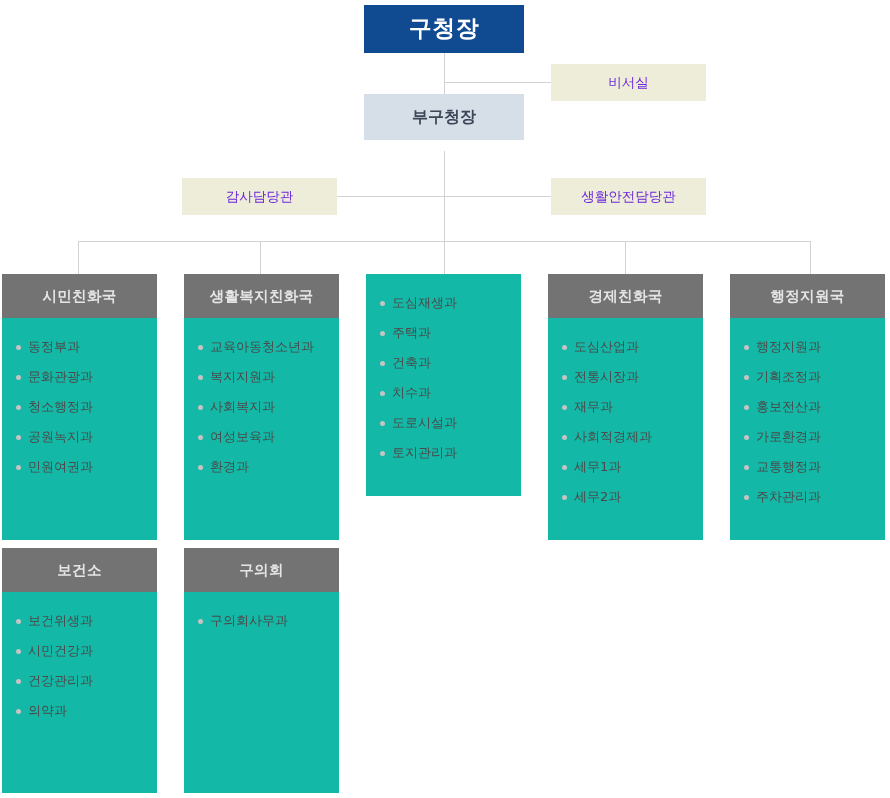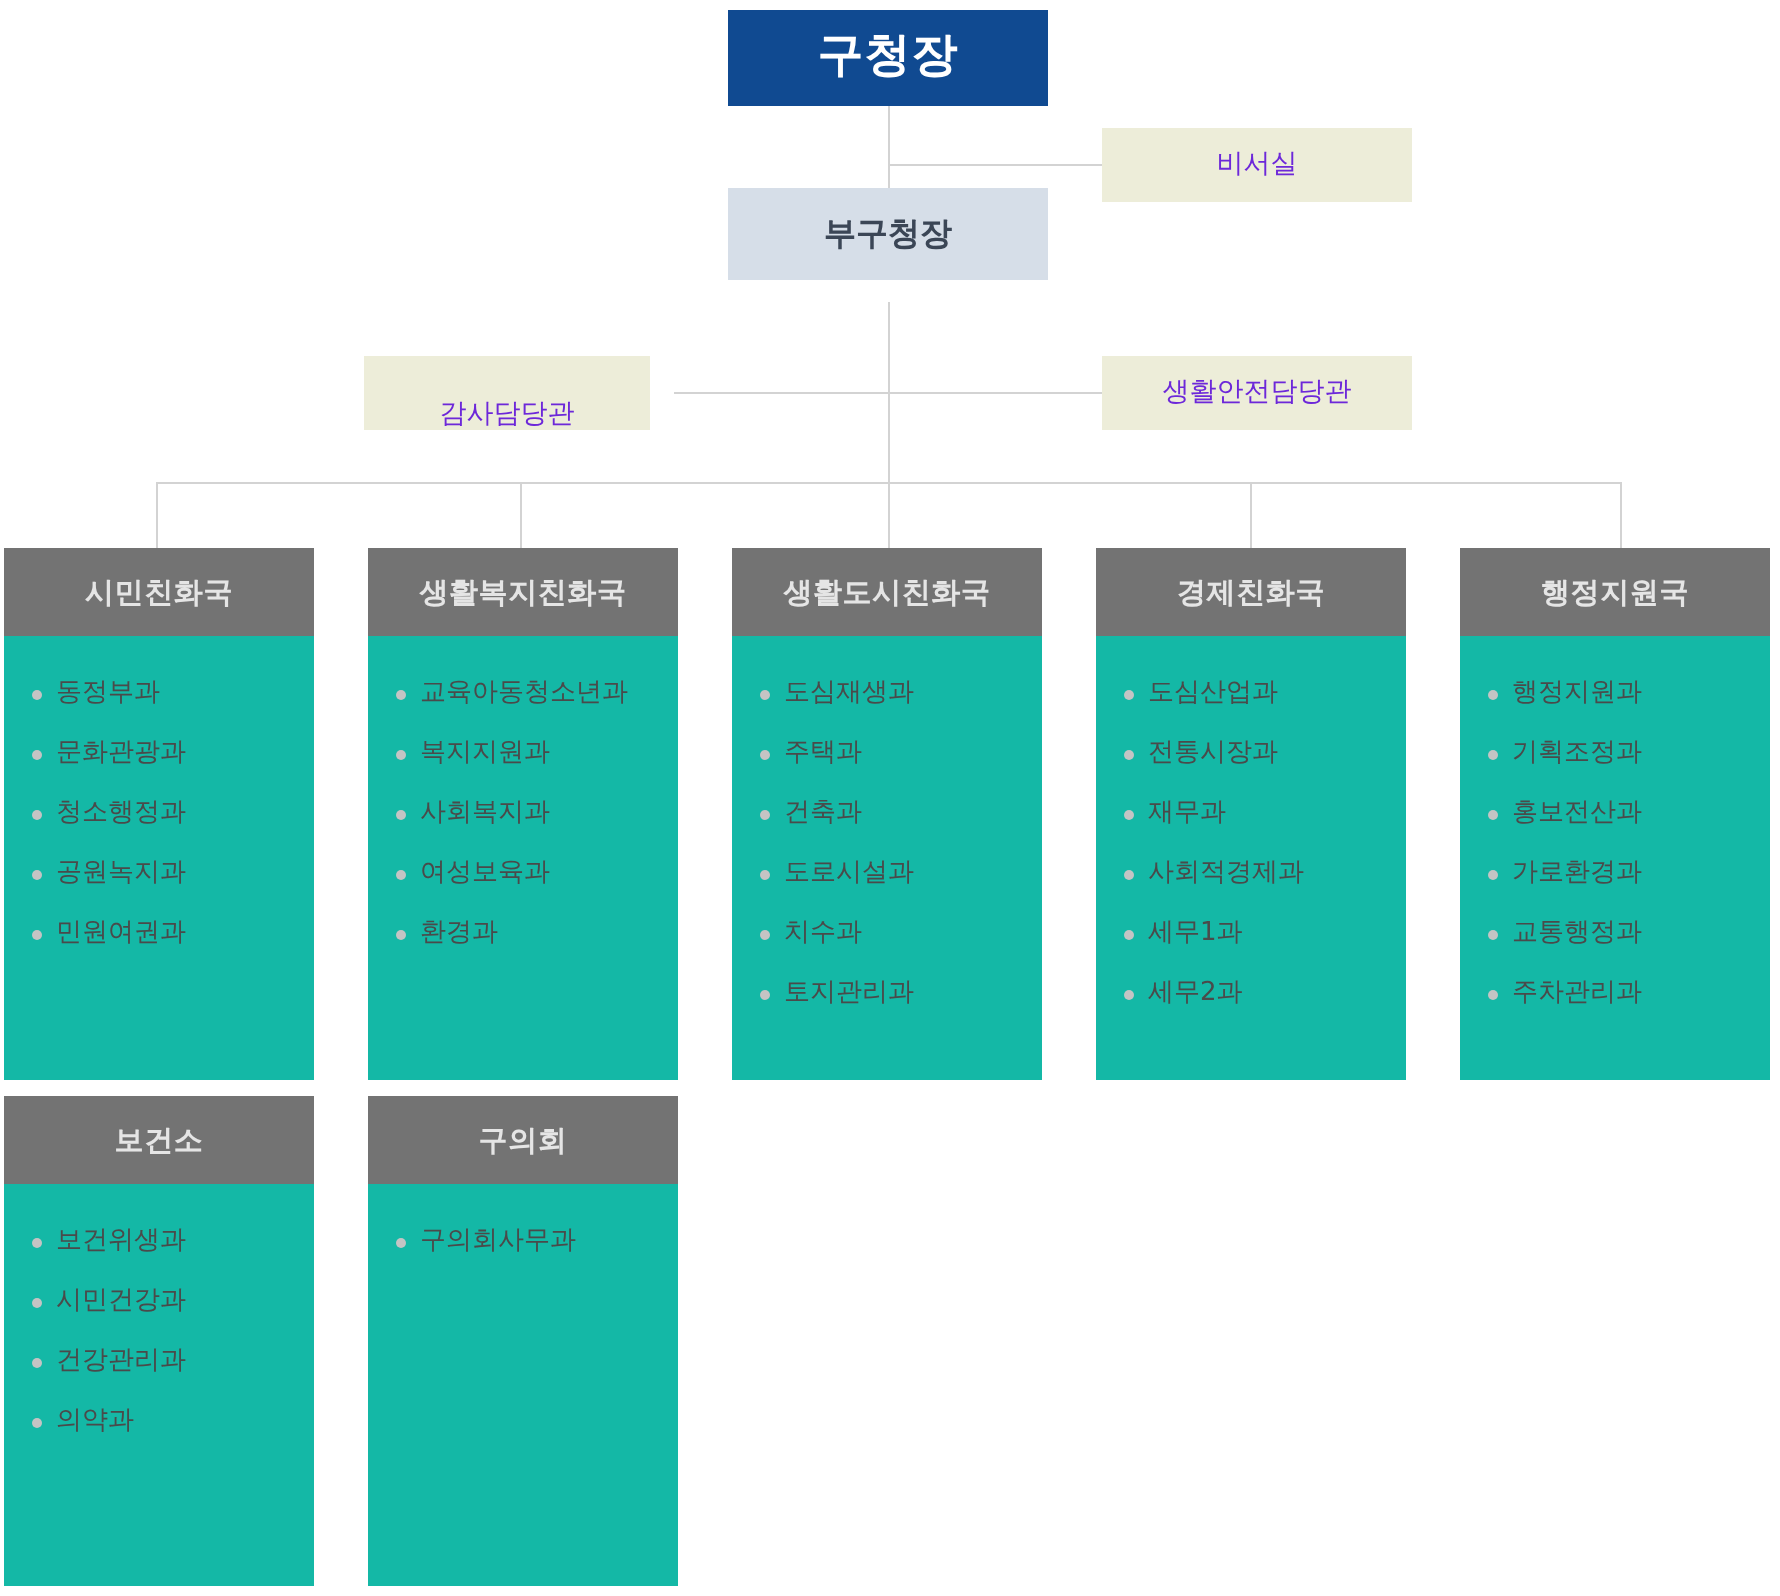--- a/index.html
+++ b/index.html
@@ -131,21 +131,21 @@
   </div>
 
   <div class="node node-aux" style="left:551px; top:64px; width:155px; height:37px;">
     <span>비서실</span>
   </div>
 
   <div class="node node-deputy" style="left:364px; top:94px; width:160px; height:46px;">
     <span>부구청장</span>
   </div>
 
-  <div class="node node-aux" style="left:182px; top:178px; width:143px; height:37px;align-items:flex-end;">
+  <div class="node node-aux" style="left:182px; top:178px; width:155px; height:37px;">
     <span>감사담당관</span>
   </div>
 
   <div class="node node-aux" style="left:551px; top:178px; width:155px; height:37px;">
     <span>생활안전담당관</span>
   </div>
 
   <div class="dept" style="left:2px; top:274px; width:155px; height:266px;">
     <div class="dept-header">
       <span>시민친화국</span>
@@ -166,29 +166,26 @@
     <div class="dept-body">
       <div class="dept-item"><span class="bullet"></span><span>교육아동청소년과</span></div>
       <div class="dept-item"><span class="bullet"></span><span>복지지원과</span></div>
       <div class="dept-item"><span class="bullet"></span><span>사회복지과</span></div>
       <div class="dept-item"><span class="bullet"></span><span>여성보육과</span></div>
       <div class="dept-item"><span class="bullet"></span><span>환경과</span></div>
     </div>
   </div>
 
   <div class="dept" style="left:366px; top:274px; width:155px; height:266px;">
-    <div class="dept-header">
-      <span>생활도시친화국</span>
-    </div>
     <div class="dept-body">
       <div class="dept-item"><span class="bullet"></span><span>도심재생과</span></div>
       <div class="dept-item"><span class="bullet"></span><span>주택과</span></div>
       <div class="dept-item"><span class="bullet"></span><span>건축과</span></div>
+      <div class="dept-item"><span class="bullet"></span><span>치수과</span></div>
       <div class="dept-item"><span class="bullet"></span><span>도로시설과</span></div>
-      <div class="dept-item"><span class="bullet"></span><span>치수과</span></div>
       <div class="dept-item"><span class="bullet"></span><span>토지관리과</span></div>
     </div>
   </div>
 
   <div class="dept" style="left:548px; top:274px; width:155px; height:266px;">
     <div class="dept-header">
       <span>경제친화국</span>
     </div>
     <div class="dept-body">
       <div class="dept-item"><span class="bullet"></span><span>도심산업과</span></div>

